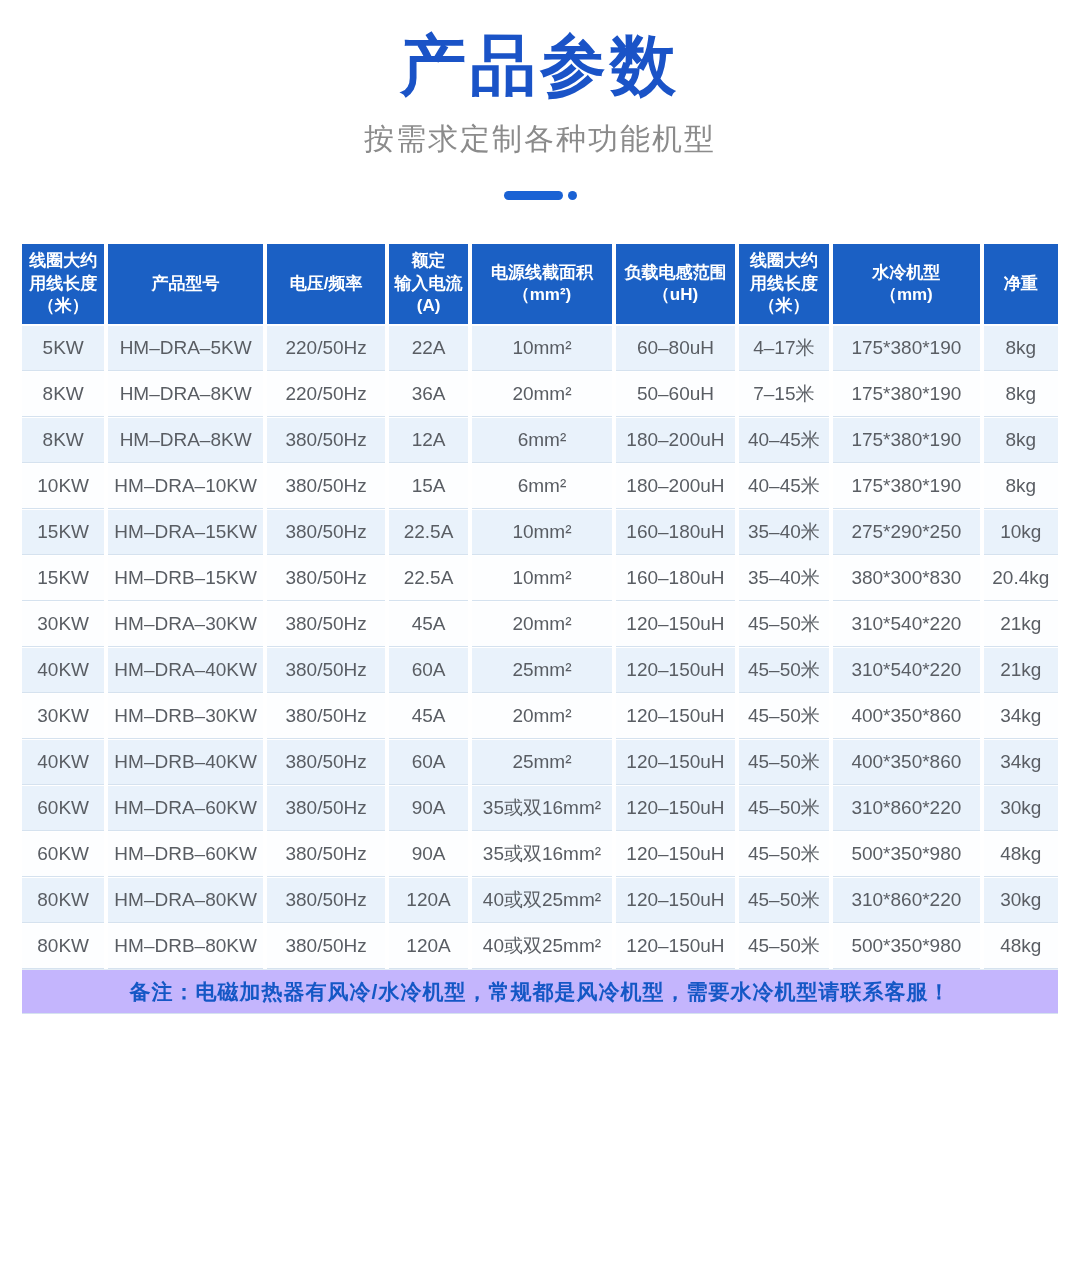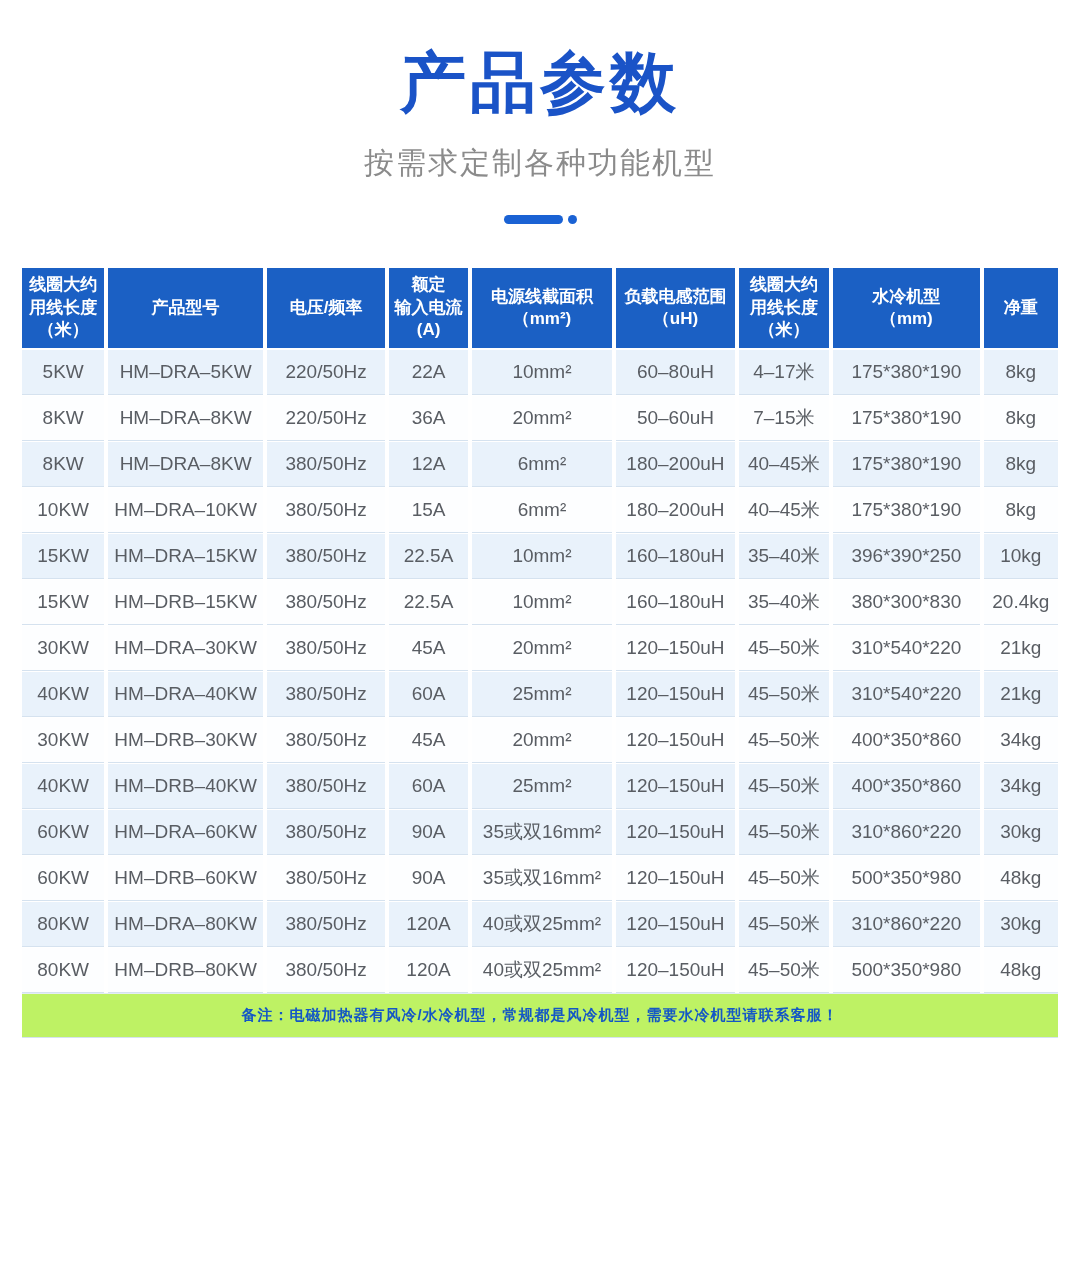--- a/index.html
+++ b/index.html
@@ -5,29 +5,29 @@
   * { margin: 0; padding: 0; box-sizing: border-box; }
   html, body { background: #ffffff; }
   body {
     width: 1080px; height: 1272px;
     font-family: "Liberation Sans", "DejaVu Sans", sans-serif;
     overflow: hidden;
   }
   .page { width: 1080px; height: 1272px; background: #ffffff; }
 
   .title {
-    padding-top: 38px;
+    padding-top: 21px;
     text-align: center;
     font-size: 66px;
     font-weight: 900;
     letter-spacing: 4px;
     color: #1a53c7;
   }
   .subtitle {
-    margin-top: 15px;
+    margin-top: 8px;
     text-align: center;
     font-size: 30px;
     letter-spacing: 2px;
     color: #8b8b8b;
   }
   .divider {
     margin: 30px auto 0;
     display: flex; align-items: center; justify-content: center;
     gap: 5px; height: 10px;
   }
@@ -56,24 +56,24 @@
     height: 44px;
     text-align: center;
     vertical-align: middle;
     font-size: 19px;
     color: #595d63;
     box-shadow: 0 1px 0 rgba(178, 202, 226, 0.55);
   }
   tr.row-odd  td { background: #e9f2fb; }
   tr.row-even td { background: #fdfeff; }
   td.note-cell {
-    background: #bef264;
+    background: #c4b5fd;
     color: #1457c5;
     font-weight: bold;
-    font-size: 15px;
+    font-size: 21px;
     height: 43px;
     letter-spacing: 1px;
     box-shadow: 0 1px 0 rgba(178, 202, 226, 0.55), 0 -1px 0 rgba(178, 202, 226, 0.35);
   }
 </style>
 </head>
 <body>
 
 <div class="page">
   <h1 class="title">产品参数</h1>
@@ -163,21 +163,21 @@
           <td>8kg</td>
         </tr>
         <tr class="row-odd">
           <td>15KW</td>
           <td>HM–DRA–15KW</td>
           <td>380/50Hz</td>
           <td>22.5A</td>
           <td>10mm²</td>
           <td>160–180uH</td>
           <td>35–40米</td>
-          <td>396*390*250</td>
+          <td>275*290*250</td>
           <td>10kg</td>
         </tr>
         <tr class="row-even">
           <td>15KW</td>
           <td>HM–DRB–15KW</td>
           <td>380/50Hz</td>
           <td>22.5A</td>
           <td>10mm²</td>
           <td>160–180uH</td>
           <td>35–40米</td>

